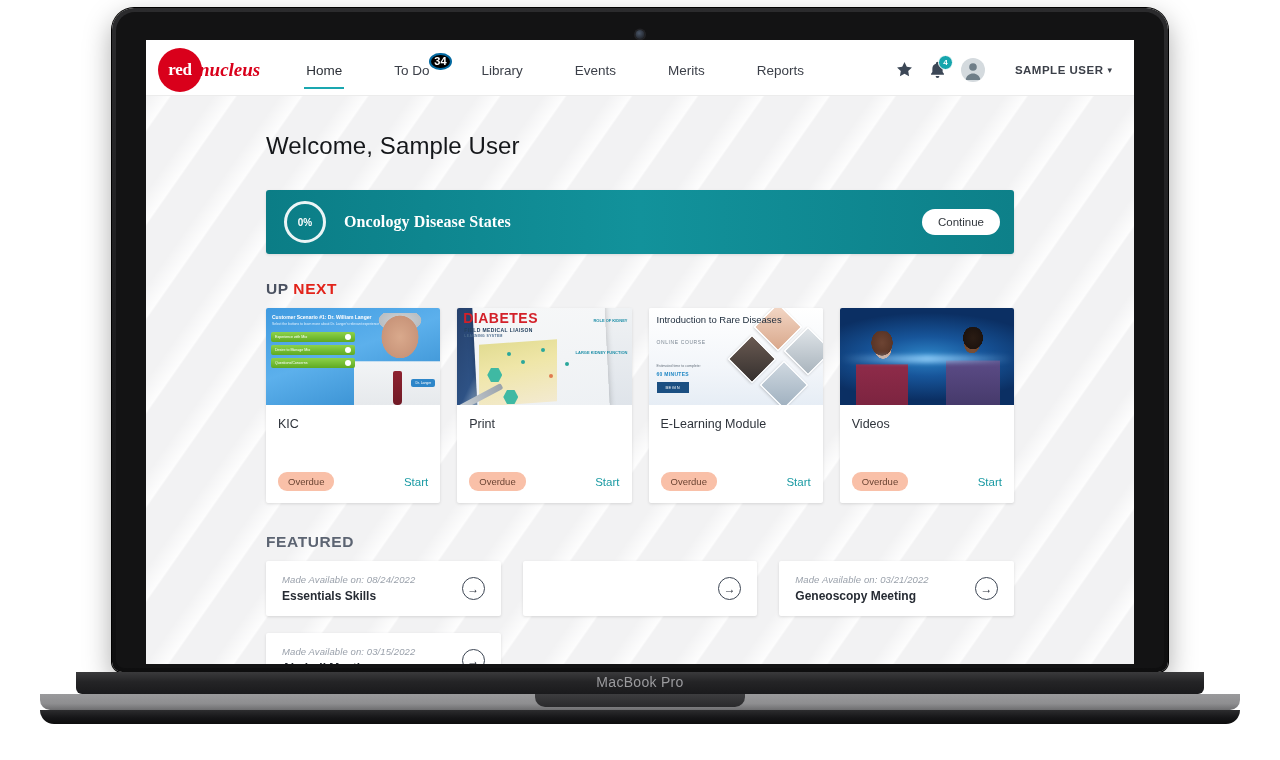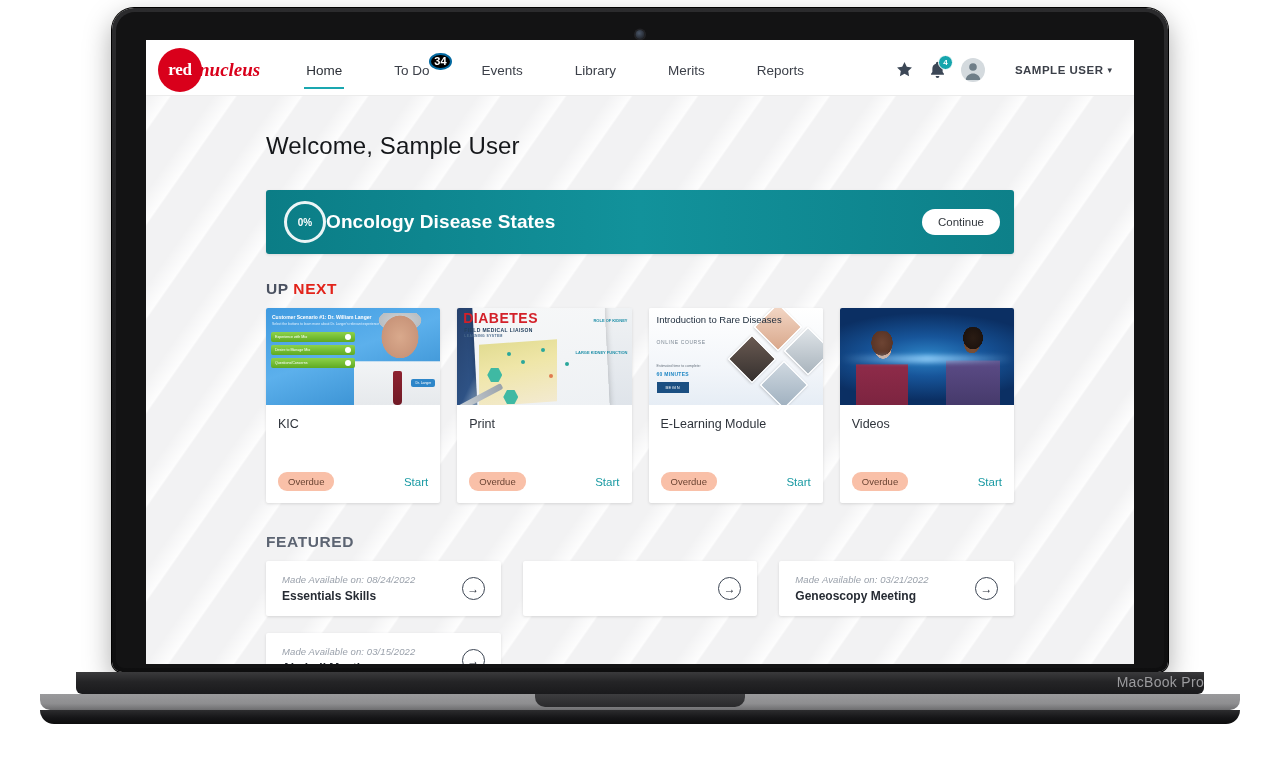--- a/index.html
+++ b/index.html
@@ -36,21 +36,21 @@
     background:#f4f4f4;
     overflow:hidden;
   }
   .laptop-base {
     position:absolute; left:76px; top:672px; width:1128px; height:22px;
     background: linear-gradient(180deg,#3a3a3c 0%,#242426 45%,#1a1a1c 100%);
     border-radius: 0 0 6px 6px;
   }
   .base-label {
     position:absolute; left:0; right:0; top:2px;
-    text-align:right; color:#9b9b9e; font-size:14px; letter-spacing:.3px;
+    text-align:center; color:#9b9b9e; font-size:14px; letter-spacing:.3px;
     font-family:"Liberation Sans", sans-serif;
   }
   .base-bottom {
     position:absolute; left:40px; top:694px; width:1200px; height:16px;
     background: linear-gradient(180deg,#9a9a9c 0%,#8e8e90 60%,#6e6e70 100%);
     border-radius: 0 0 10px 10px;
   }
   .base-notch {
     position:absolute; left:50%; top:694px; transform:translateX(-50%);
     width:210px; height:13px;
@@ -141,22 +141,23 @@
     display:flex; align-items:center; padding:0 14px 0 18px;
     box-shadow: 0 1px 3px rgba(0,0,0,.10);
   }
   .ring {
     width:42px; height:42px; border-radius:50%;
     border:3px solid rgba(255,255,255,.92);
     display:flex; align-items:center; justify-content:center;
     color:#fff; font-size:10px; font-weight:700; flex:0 0 auto;
   }
   .banner-title {
-    color:#fff; font-size:19px; font-weight:700;
+    margin-left:18px; color:#fff; font-size:16px; font-weight:700;
     letter-spacing:.1px;
+    font-family:Liberation Serif, serif;
   }
   .continue-btn {
     margin-left:auto; background:#fff; color:#32373d;
     border:none; border-radius:16px; padding:7px 16px;
     font-size:11.5px; cursor:pointer; font-family:"Liberation Sans",sans-serif;
   }
 
   .section-title {
     margin:26px 0 10px 120px; font-size:15.5px; font-weight:700;
     color:#4a5160; letter-spacing:.6px;
@@ -340,24 +341,24 @@
 
         <div class="nav">
           <div class="nav-item active">
             <span>Home</span>
           </div>
           <div class="nav-item">
             <span>To Do</span>
             <span class="nav-badge">34</span>
           </div>
           <div class="nav-item">
+            <span>Library</span>
+          </div>
+          <div class="nav-item">
             <span>Events</span>
-          </div>
-          <div class="nav-item">
-            <span>Library</span>
           </div>
           <div class="nav-item">
             <span>Merits</span>
           </div>
           <div class="nav-item">
             <span>Reports</span>
           </div>
         </div>
 
         <div class="appbar-right">

